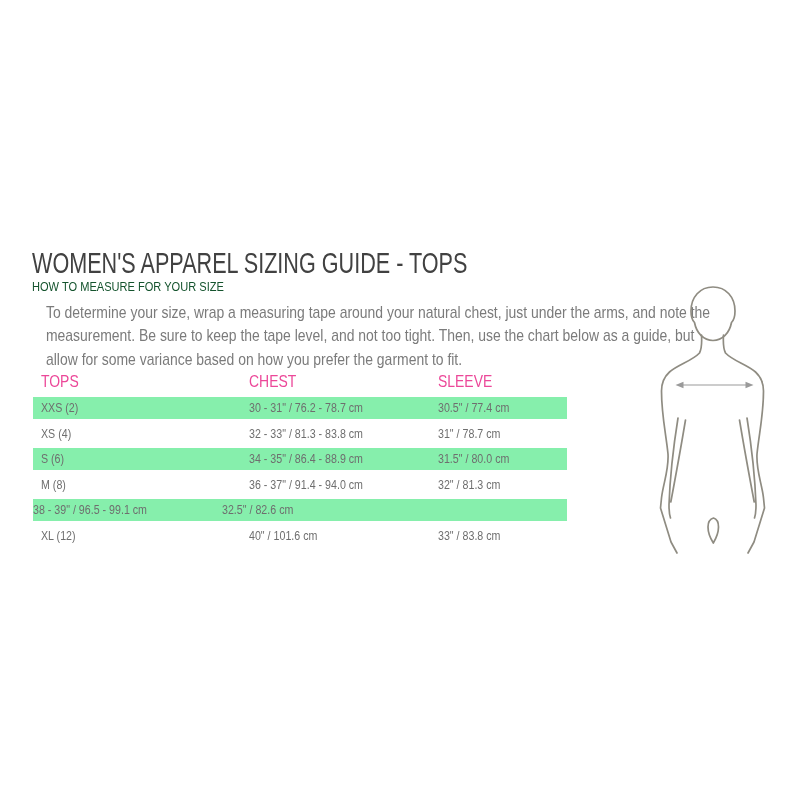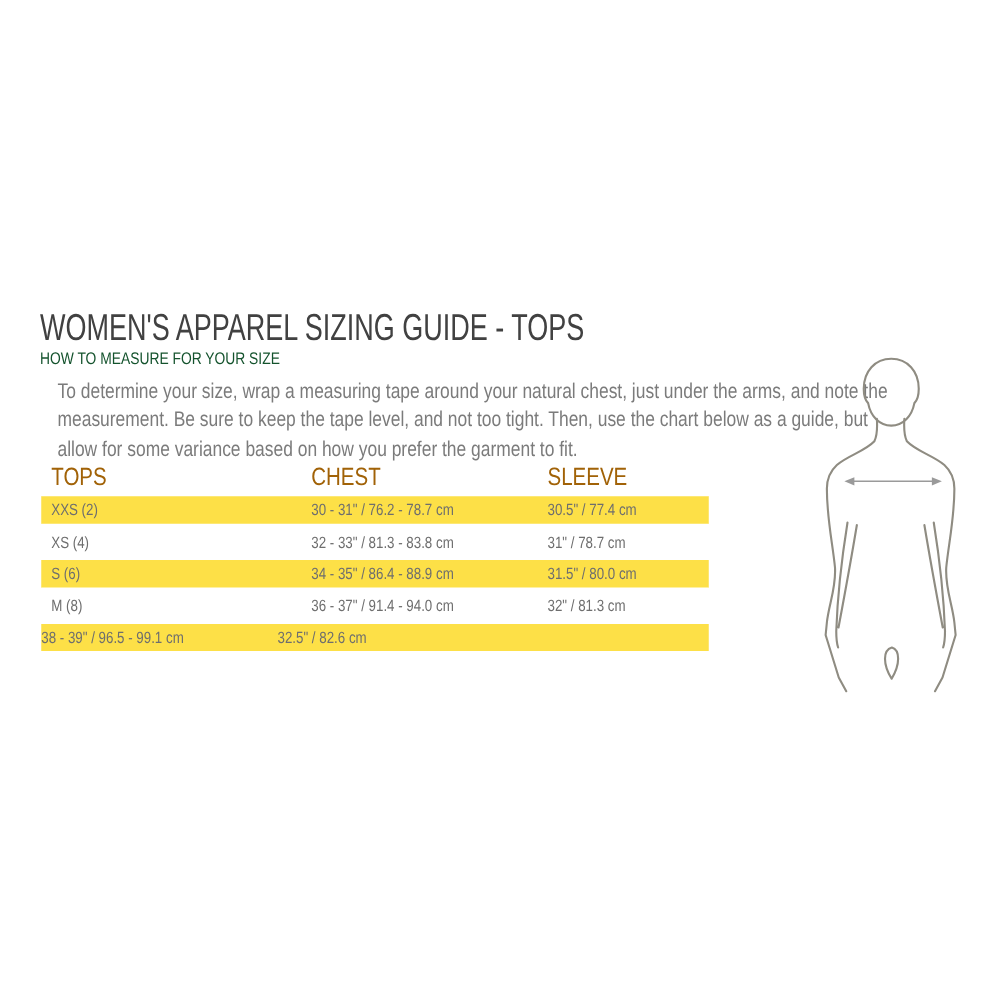--- a/index.html
+++ b/index.html
@@ -58,27 +58,27 @@
     display: flex;
     align-items: center;
     height: 25.5px;
   }
   .t-row.head {
     height: 26px;
     color: #555555;
     font-size: 14.5px;
   }
   .t-row.zebra {
-    background: #fde047;
+    background: #86efac;
     background-clip: padding-box;
     border-top: 2px solid #ffffff;
     border-bottom: 2px solid #ffffff;
   }
   .t-cell { font-size: 13px; color: #6e6e6e; }
-  .t-row.head .t-cell { font-size: 20px; color: #a16207; }
+  .t-row.head .t-cell { font-size: 17px; color: #ec4899; }
   .t-cell.c1 { width: 216px; padding-left: 8px; }
   .t-cell.c2 { width: 189px; }
   .t-cell.c3 { flex: 1; }
   .figure-wrap {
     position: absolute;
     left: 627px;
     top: 284px;
     width: 112px;
     height: 272px;
   }
@@ -123,20 +123,25 @@
     </div>
     <div class="t-row">
       <div class="t-cell c1"><span class="cond">M (8)</span></div>
       <div class="t-cell c2"><span class="cond">36 - 37" / 91.4 - 94.0 cm</span></div>
       <div class="t-cell c3"><span class="cond">32" / 81.3 cm</span></div>
     </div>
     <div class="t-row zebra">
       <div class="t-cell c2"><span class="cond">38 - 39" / 96.5 - 99.1 cm</span></div>
       <div class="t-cell c3"><span class="cond">32.5" / 82.6 cm</span></div>
     </div>
+    <div class="t-row">
+      <div class="t-cell c1"><span class="cond">XL (12)</span></div>
+      <div class="t-cell c2"><span class="cond">40" / 101.6 cm</span></div>
+      <div class="t-cell c3"><span class="cond">33" / 83.8 cm</span></div>
+    </div>
   </div>
 
   <div class="figure-wrap">
     <svg viewBox="0 0 112 272" xmlns="http://www.w3.org/2000/svg">
       <g fill="none" stroke="#8f8c82" stroke-width="1.7" stroke-linecap="round" stroke-linejoin="round">
         <path d="M56,3 C43,3 34,13 34,27 C34,32.5 35.5,36.5 37.5,38.5 C39.5,49 46.5,56.5 56,56.5 C65.5,56.5 72.5,49 74.5,38.5 C76.5,36.5 78,32.5 78,27 C78,13 69,3 56,3 Z"></path>
         <path d="M44.5,51 C45,59 44.5,65 42.5,69 C35,77 21,80.5 12.5,88 C7,93 4.5,99.5 4.5,107 C4.5,131 9,150 11,170 C12,186 6,200 4.5,214 L3.5,224 L14,258 L20,269"></path>
         <path d="M66.5,51 C66,59 66.5,65 68.5,69 C76,77 90,80.5 98.5,88 C104,93 106.5,99.5 106.5,107 C106.5,131 102,150 100,170 C99,186 105,200 106.5,214 L107.5,224 L97,258 L91,269"></path>
         <path d="M21,134 C16.5,162 13,192 12,221 M28.5,136 C24,163 18.5,193 13.8,218 M12,221 C12,227 12.5,231 13.5,234"></path>
         <path d="M90,134 C94.5,162 98,192 99,221 M82.5,136 C87,163 92.5,193 97.2,218 M99,221 C99,227 98.5,231 97.5,234"></path>

